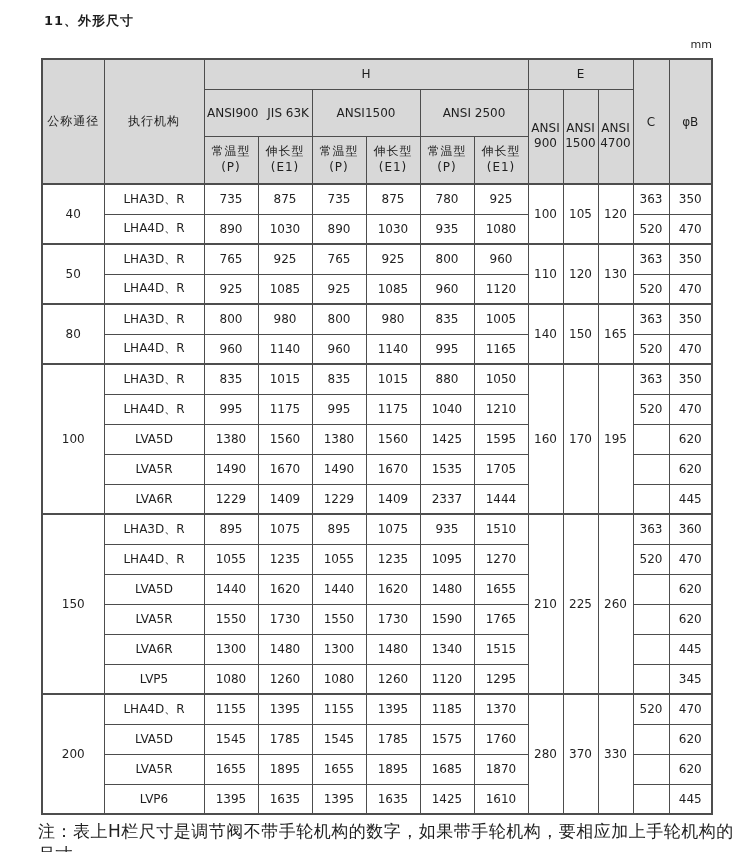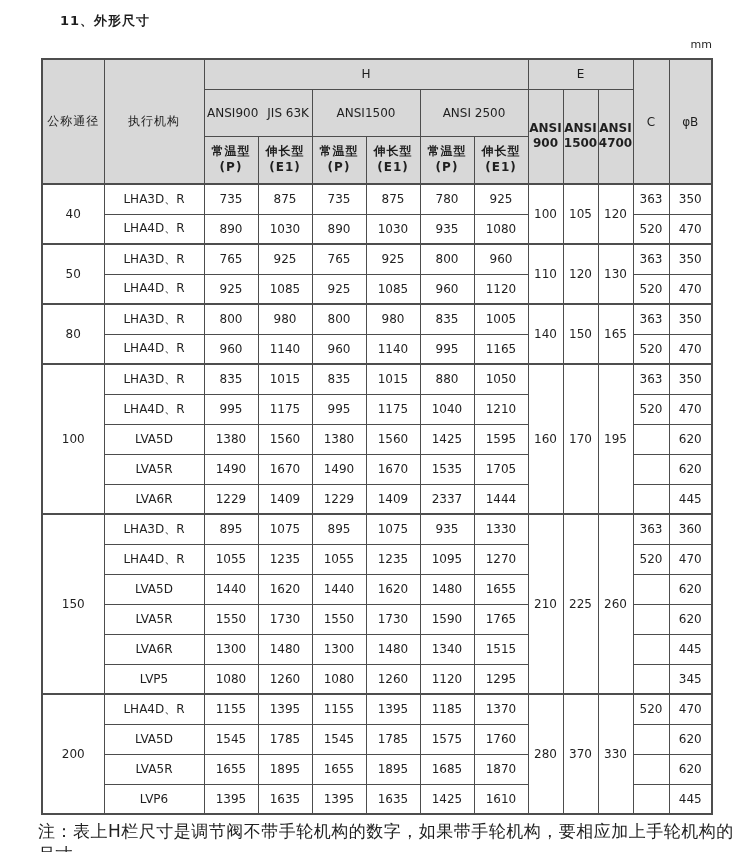--- a/index.html
+++ b/index.html
@@ -9,21 +9,21 @@
   }
   * { box-sizing: border-box; margin: 0; padding: 0; }
   html, body { background: #ffffff; }
   body {
     width: 749px; height: 852px;
     position: relative;
     font-family: "DejaVu Sans", "Liberation Sans", sans-serif;
     color: var(--text);
   }
   .title {
-    position: absolute; left: 60px; top: 12px;
+    position: absolute; left: 44px; top: 12px;
     font-size: 13px; font-weight: bold; letter-spacing: 1px;
   }
   .unit {
     position: absolute; right: 37px; top: 38px;
     font-size: 11px;
     padding-left: 12px;
   }
   table.dims {
     position: absolute; left: 41px; top: 58px;
     border-collapse: collapse;
@@ -38,21 +38,21 @@
     overflow: hidden;
   }
   thead th { background: var(--header-bg); }
   tr.hr1 th { height: 30px; }
   tr.hr2 th { height: 47px; }
   tr.hr3 th { height: 48px; }
   tbody tr { height: 30px; }
   tbody tr.group-start td { border-top: 2px solid var(--border); }
   tbody tr:first-child td { border-top: 2px solid var(--border); }
   .zh { letter-spacing: 1px; }
-  .l { display: block; line-height: 1.3; font-weight: bold; }
+  .l { display: block; line-height: 1.3; }
   .gap { display: inline-block; width: 9px; }
   .note {
     position: absolute; left: 38px; top: 820px;
     font-size: 17px; letter-spacing: 0.5px;
   }
 </style>
 </head>
 <body>
 
 <div class="title">11、外形尺寸</div>
@@ -266,21 +266,21 @@
         <td>445</td>
       </tr>
       <tr class="group-start">
         <td rowspan="6">150</td>
         <td>LHA3D、R</td>
         <td>895</td>
         <td>1075</td>
         <td>895</td>
         <td>1075</td>
         <td>935</td>
-        <td>1330</td>
+        <td>1510</td>
         <td rowspan="6">210</td>
         <td rowspan="6">225</td>
         <td rowspan="6">260</td>
         <td>363</td>
         <td>360</td>
       </tr>
       <tr>
         <td>LHA4D、R</td>
         <td>1055</td>
         <td>1235</td>

